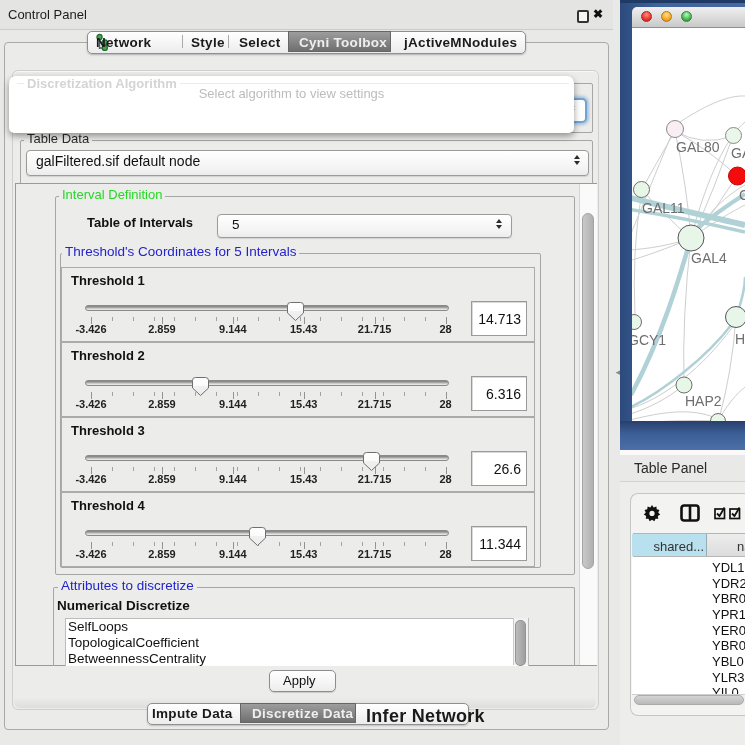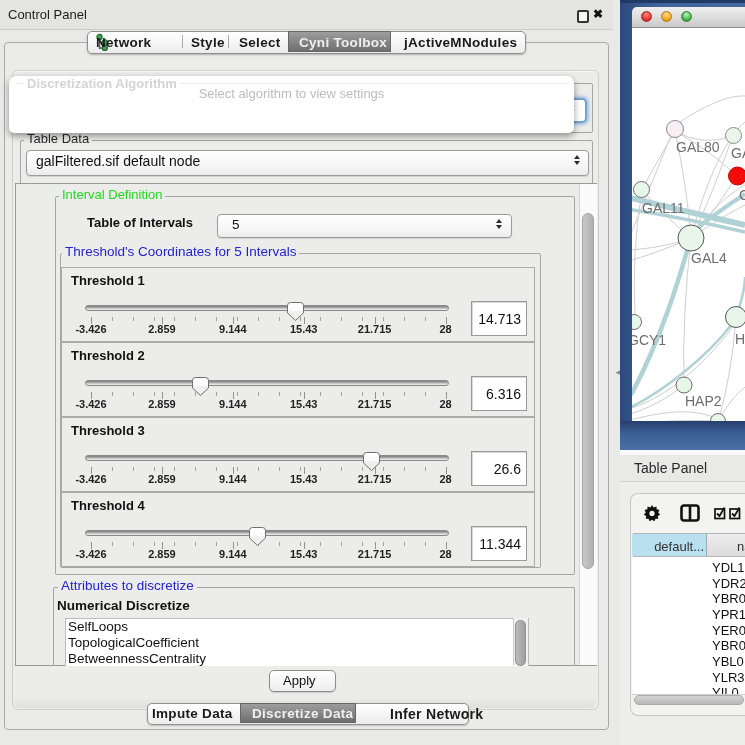--- a/index.html
+++ b/index.html
@@ -282,21 +282,21 @@
   <div class="abs" style="left:513px;top:618px;width:14px;height:47px;background:#f1f1f1;border-left:1px solid #ccc;"></div>
   <div class="abs" style="left:515px;top:620px;width:9px;height:44px;background:linear-gradient(90deg,#bdbdbd,#9e9e9e);border:1px solid #949494;border-radius:5px;"></div>
 
   <div class="abs" style="left:269px;top:670px;width:65px;height:20px;background:linear-gradient(#ffffff,#ededed);border:1px solid #8d8d8d;border-radius:5px;box-shadow:0 1px 1px rgba(0,0,0,0.15);"></div>
   <div class="abs" style="left:283px;top:673px;font-size:13px;color:#111;">Apply</div>
 
   <div class="abs" style="left:147px;top:703px;width:320px;height:20px;background:linear-gradient(#ffffff,#ececec);border:1px solid #8f8f8f;border-radius:5px;box-shadow:0 1px 2px rgba(0,0,0,0.2);"></div>
   <div class="abs" style="left:240px;top:703px;width:116px;height:20px;background:linear-gradient(#9d9d9d,#6f6f6f);border:1px solid #666;box-sizing:border-box;"></div>
   <div class="abs" style="left:152px;top:706px;font-size:13.5px;letter-spacing:0.3px;font-weight:bold;color:#1a1a1a;text-align:center;">Impute Data</div>
   <div class="abs" style="left:252px;top:706px;font-size:13.5px;letter-spacing:0.3px;font-weight:bold;color:#efefef;">Discretize Data</div>
-  <div class="abs" style="left:366px;top:706px;font-size:14px;letter-spacing:0.3px;font-weight:bold;color:#1a1a1a;margin-left:24px;">Infer Network</div>
+  <div class="abs" style="left:366px;top:706px;font-size:18px;letter-spacing:0.3px;font-weight:bold;color:#1a1a1a;">Infer Network</div>
 
   <div class="abs" style="left:9px;top:76px;width:565px;height:57px;background:#ffffff;
        border-radius:7px 7px 5px 5px;box-shadow:0 3px 7px rgba(0,0,0,0.4);"></div>
   <div class="abs" style="left:9px;top:76px;width:565px;height:57px;border-radius:7px 7px 5px 5px;overflow:hidden;">
     <div class="abs" style="left:8px;top:7px;width:552px;height:1px;background:#ebebeb;"></div>
     <div class="abs" style="left:15px;top:0px;font-size:13px;font-weight:bold;color:#d4d4d4;background:#fff;padding:0 3px;">Discretization Algorithm</div>
     <div class="abs" style="left:0;top:10px;width:565px;text-align:center;font-size:13px;color:#bcbcbc;">Select algorithm to view settings</div>
   </div>
 
   <div class="abs" style="left:613px;top:0;width:7px;height:745px;background:#e9e9e8;"></div>
@@ -391,21 +391,21 @@
   </svg>
   <svg class="abs" style="left:714px;top:506px;" width="28" height="14" viewBox="0 0 28 14">
     <rect x="1" y="3" width="9.5" height="9.5" fill="none" stroke="#111" stroke-width="1.7"></rect>
     <path d="M3 7.5 L5.5 10 L10.5 1.5" fill="none" stroke="#111" stroke-width="1.8"></path>
     <rect x="16" y="3" width="9.5" height="9.5" fill="none" stroke="#111" stroke-width="1.7"></rect>
     <path d="M18 7.5 L20.5 10 L25.5 1.5" fill="none" stroke="#111" stroke-width="1.8"></path>
   </svg>
 
   <div class="abs" style="left:633px;top:533px;width:112px;height:24px;background:linear-gradient(#ededed,#dcdcdc);border:1px solid #b5b5b5;border-right:none;box-sizing:border-box;"></div>
   <div class="abs" style="left:632px;top:534px;width:74px;height:22px;background:#b9e0ef;border-right:1px solid #98aab2;"></div>
-  <div class="abs" style="left:632px;top:539px;width:72px;text-align:right;font-size:13px;color:#333;">default...</div>
+  <div class="abs" style="left:632px;top:539px;width:72px;text-align:right;font-size:13px;color:#333;">shared...</div>
   <div class="abs" style="left:737px;top:539px;font-size:13px;color:#333;">na</div>
 
   <div class="abs" style="left:632px;top:557px;width:113px;height:137px;background:#ffffff;"></div>
   <div class="abs" style="left:712px;top:560px;font-size:13px;color:#111;line-height:15.65px;">YDL1<br>YDR2<br>YBR0<br>YPR1<br>YER0<br>YBR0<br>YBL0<br>YLR3<br>YIL0</div>
 
   <div class="abs" style="left:632px;top:694px;width:113px;height:11px;background:#f1f1f0;border-top:1px solid #cfcfcf;"></div>
   <div class="abs" style="left:634px;top:695px;width:108px;height:8px;background:linear-gradient(#d4d4d4,#b9b9b9);border:1px solid #ababab;border-radius:5px;"></div>
 
 </div>
 

